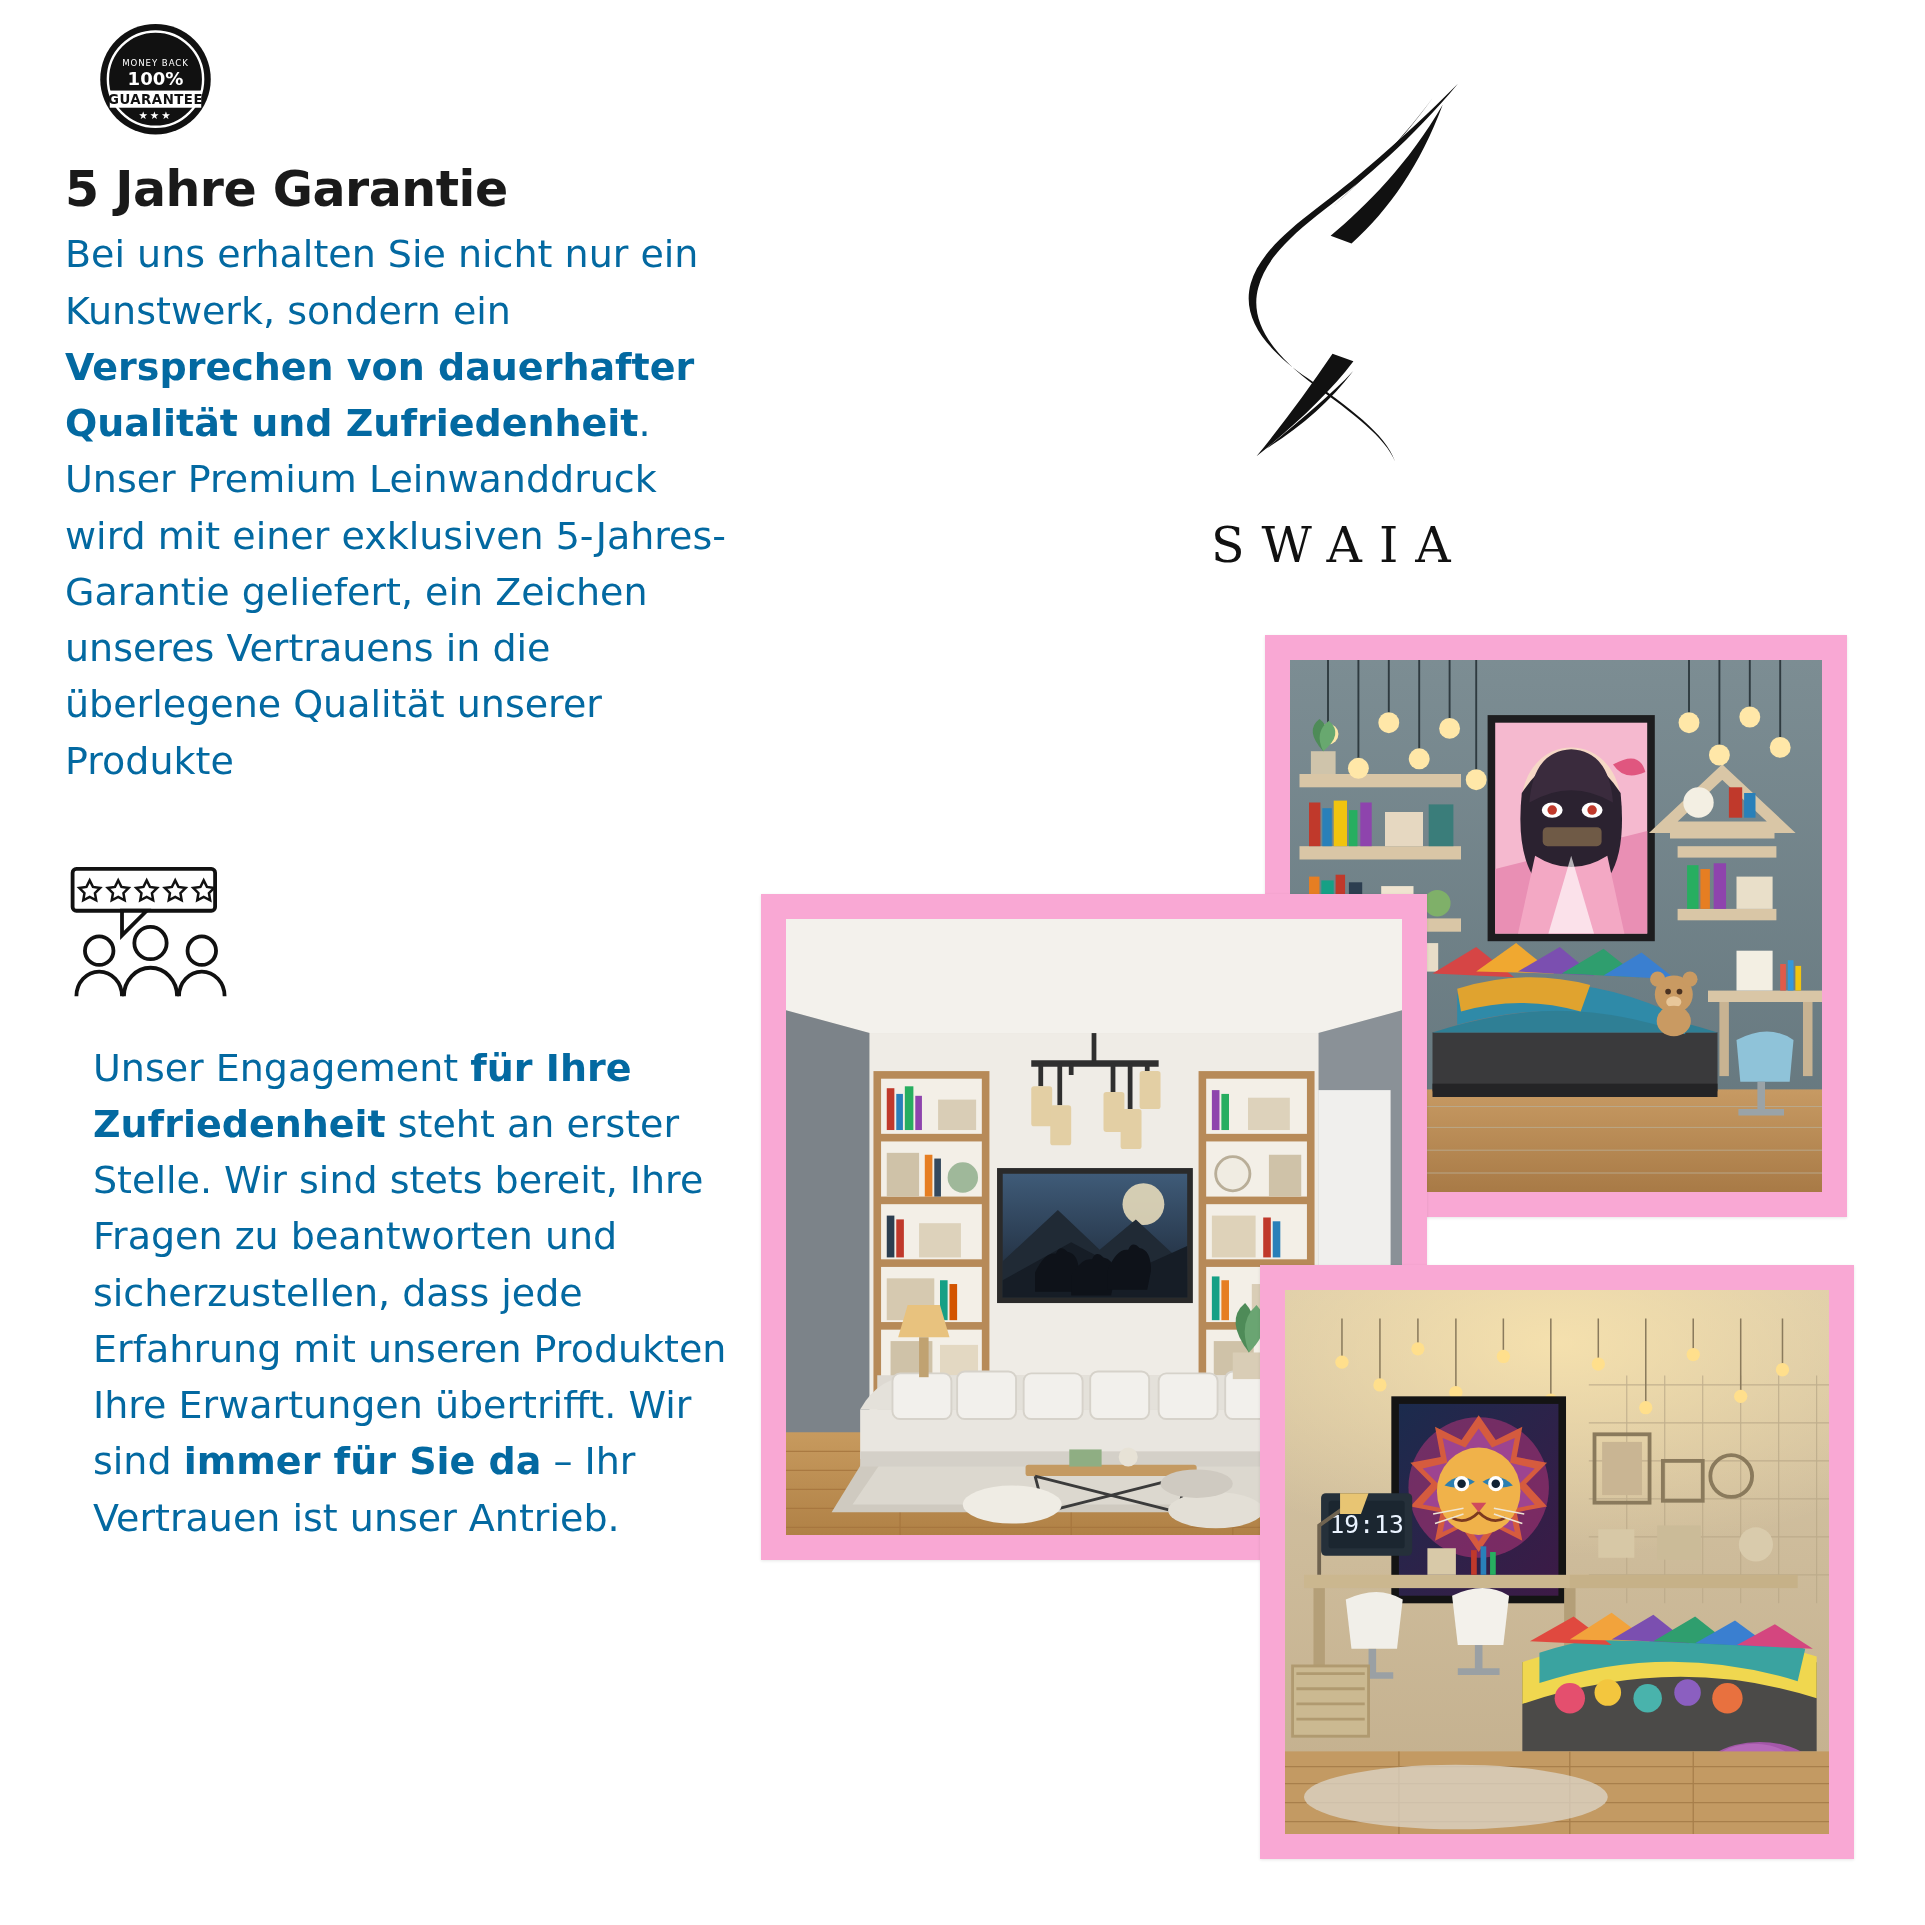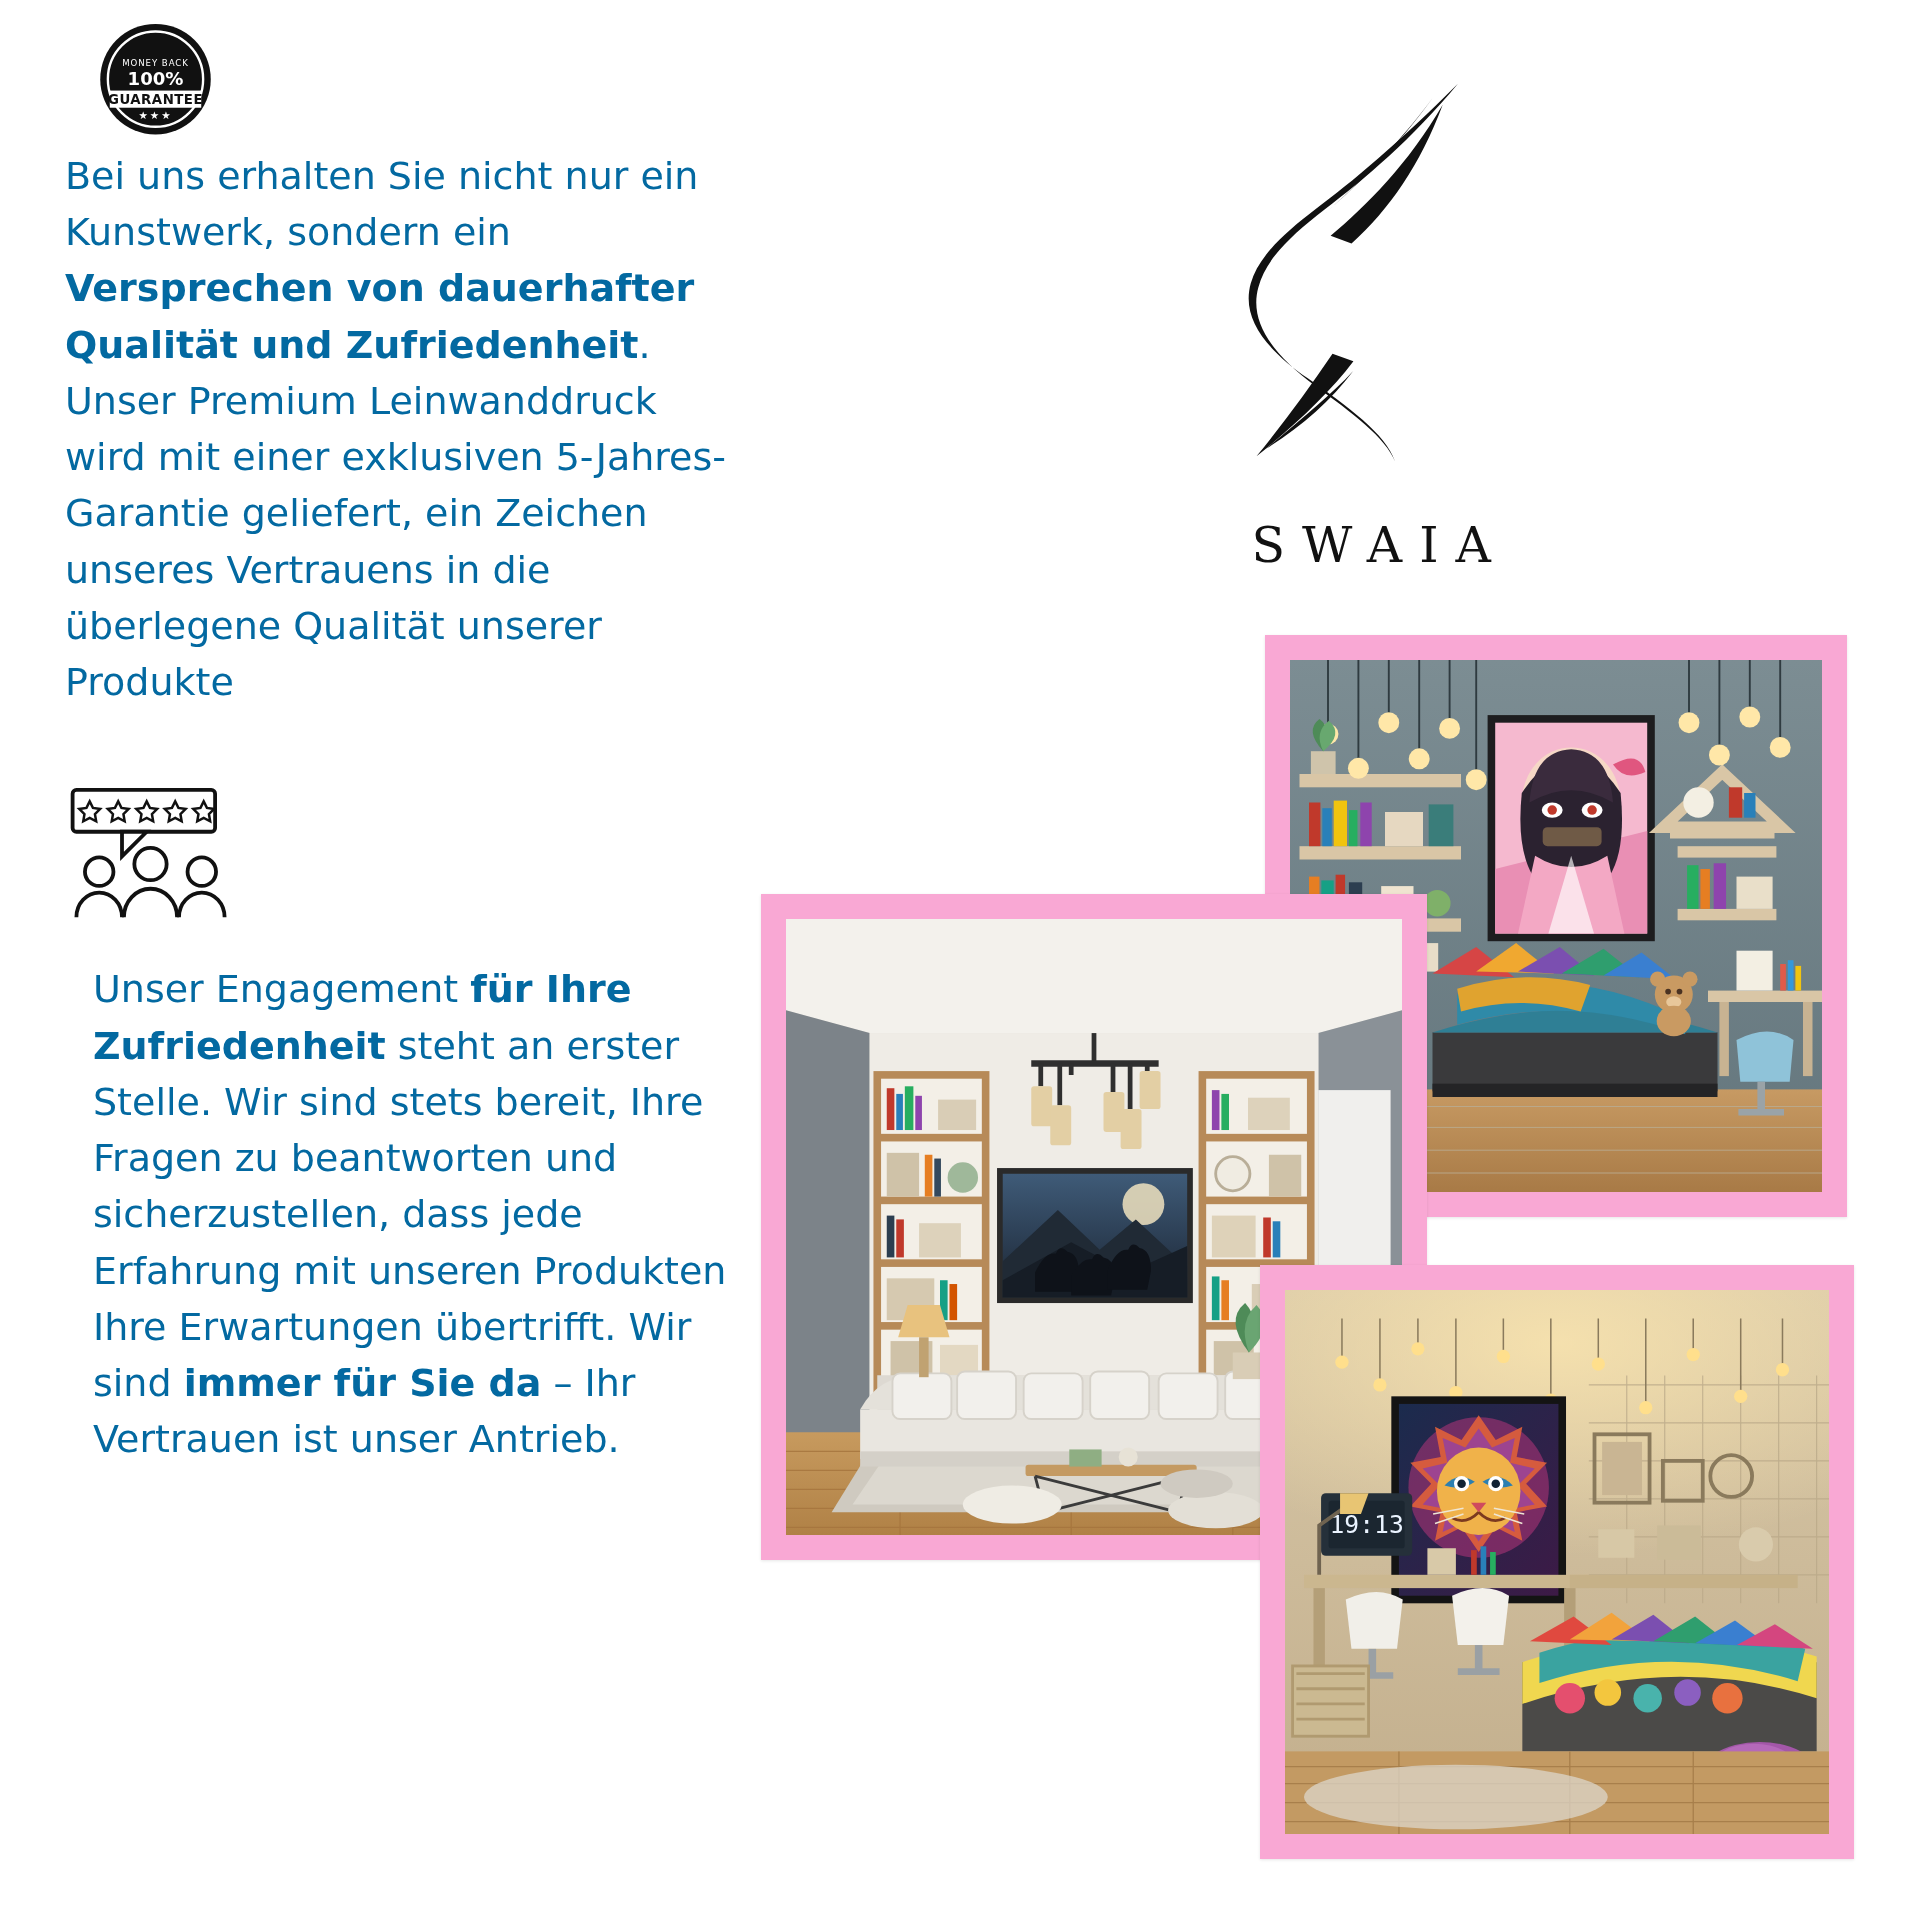--- a/index.html
+++ b/index.html
@@ -70,21 +70,21 @@
     max-width: 694px;
     margin-left: 28px;
   }
 
   
   .logo-wrap {
     position: absolute;
     left: 1194px;
     top: 76px;
     width: 314px;
-    text-align: right;
+    text-align: left;
   }
   .logo-mark { display:block; margin: 0 auto; }
   .logo-text {
     font-size: 49px;
     letter-spacing: 17px;
     font-weight: 400;
     color: #111;
     margin-top: 13.3px;
     padding-left: 17px;
     font-family: "DejaVu Serif", "Liberation Serif", serif;
@@ -148,20 +148,21 @@
           <rect x="-48" y="12" width="96" height="18" fill="#fff"></rect>
           <text x="0" y="26" text-anchor="middle" fill="#111" font-size="14" font-weight="bold" font-family="DejaVu Sans, sans-serif" letter-spacing="0.5">GUARANTEE</text>
           <text x="0" y="42" text-anchor="middle" fill="#fff" font-size="11" font-family="DejaVu Sans, sans-serif" letter-spacing="2">★★★</text>
         </g>
       </g>
 
     </svg>
   </div>
 
   <div class="guarantee-block">
+    <h2 class="block-title">5 Jahre Garantie</h2>
     <p class="block-body">Bei uns erhalten Sie nicht nur ein Kunstwerk, sondern ein <b>Versprechen von dauerhafter Qualität und Zufriedenheit</b>. Unser Premium Leinwanddruck wird mit einer exklusiven 5-Jahres-Garantie geliefert, ein Zeichen unseres Vertrauens in die überlegene Qualität unserer Produkte</p>
   </div>
 
   <div class="satisfaction-icon-wrap">
     <svg width="171" height="143" viewBox="0 0 180 150" xmlns="http://www.w3.org/2000/svg" fill="none" stroke="#111" stroke-width="4">
 
       <rect x="8" y="6" width="150" height="44" rx="4"></rect>
       <path d="M60 50 L60 76 L86 50 Z" fill="#fff" stroke="#111"></path>
       <g stroke-width="2.6">
         <path d="M26 18 l3.4 6.9 7.6 1.1 -5.5 5.4 1.3 7.6 -6.8 -3.6 -6.8 3.6 1.3 -7.6 -5.5 -5.4 7.6 -1.1 z"></path>

